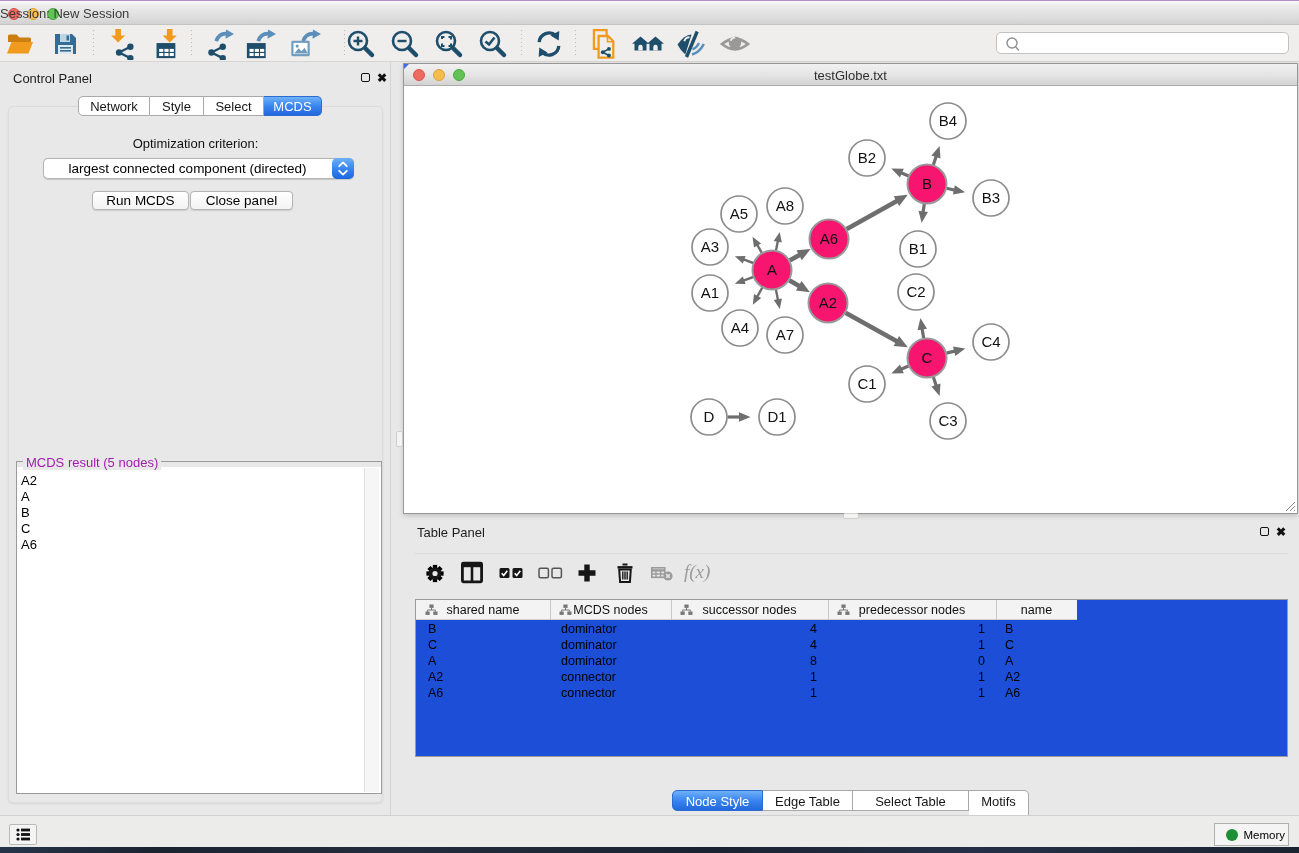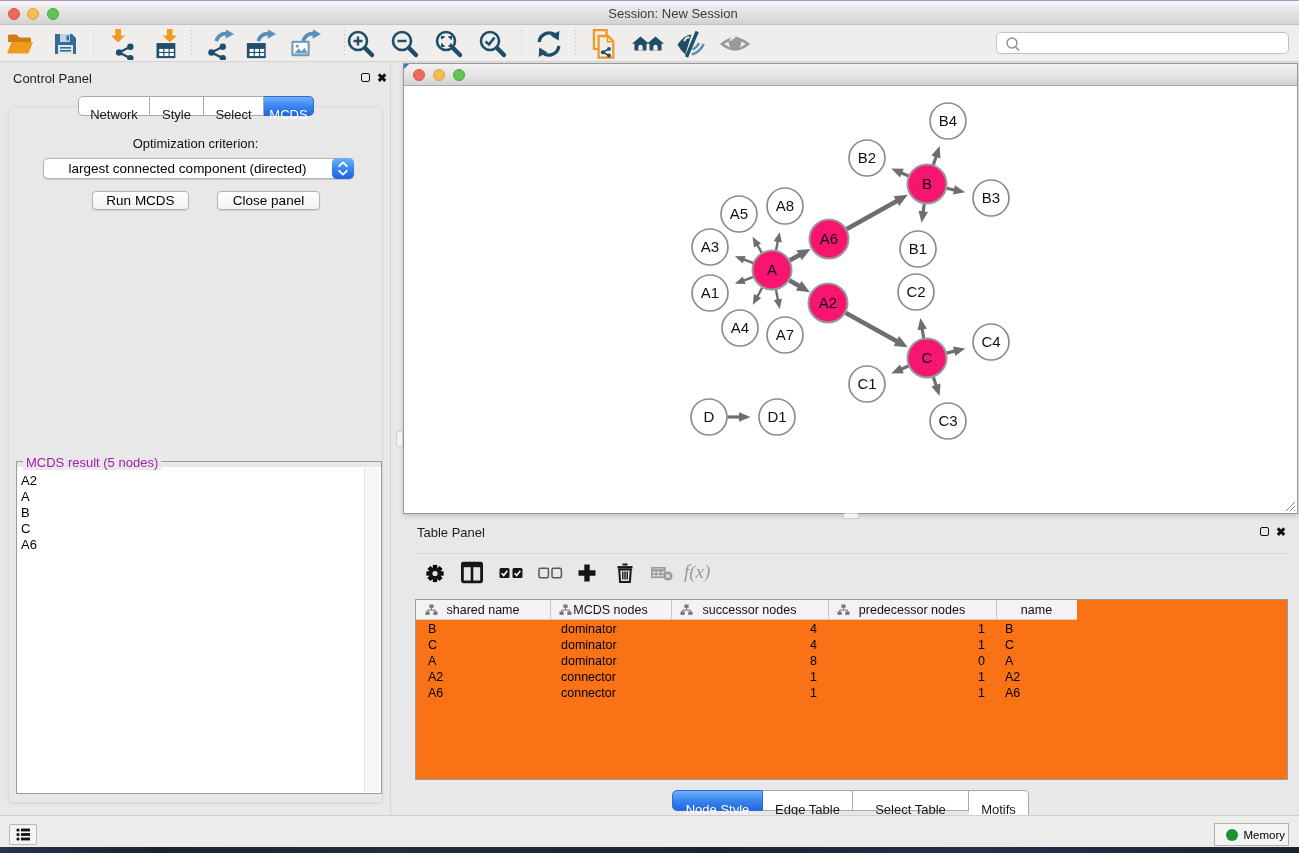--- a/index.html
+++ b/index.html
@@ -9,40 +9,40 @@
 
 
 #topline { left:0; top:0; width:1299px; height:1px; background:#b18fc2; }
 #titlebar { left:0; top:1px; width:1299px; height:24px;
   background:linear-gradient(180deg,#fbfbfb 0%,#ececec 20%,#dcdcdc 75%,#d2d2d2 100%);
   border-bottom:1px solid #c3c3c3; }
 .tl { position:absolute; width:12px; height:12px; border-radius:50%; top:7px; }
 #titlebar .r { left:8px;  background:#ee6a5f; border:0.5px solid #d95348; }
 #titlebar .y { left:27px; background:#f5bd4f; border:0.5px solid #dfa036; }
 #titlebar .g { left:47px; background:#61c354; border:0.5px solid #47a83c; }
-#title-text { left:0; right:0; top:5px; text-align:center; font-size:13px; color:#3c3c3c;padding-left:47px; }
+#title-text { left:0; right:0; top:5px; text-align:left; font-size:13px; color:#3c3c3c; }
 
 #toolbar { left:0; top:25px; width:1299px; height:37px; background:#efeeed; border-bottom:1px solid #d6d5d4; }
 .tsep { position:absolute; top:5px; height:28px; width:1px;
   background-image:linear-gradient(#b9b9b9 33%, rgba(0,0,0,0) 0%);
   background-size:1px 4px; }
 .ticon { position:absolute; top:3px; width:32px; height:32px; }
 #searchbox { position:absolute; left:996px; top:7px; width:293px; height:22px; background:#fff;
   border:1px solid #c2c2c2; border-radius:5px; }
 
 
 #cp-title { left:13px; top:71px; font-size:13px; color:#1d1d1d; }
 #cp-rightline { left:390px; top:62px; width:1px; height:753px; background:#d4d4d3; }
 .sqbtn { position:absolute; width:9px; height:9px; border:1.5px solid #111; border-radius:2px; }
 .xbtn  { position:absolute; font-size:12px; font-weight:bold; color:#111; }
 
 #cp-tabs { left:78px; top:96px; height:20px; }
 .tabgrp { position:absolute; display:flex; top:0; }
 .tab { height:20px; line-height:20px; text-align:center; font-size:13px; color:#161616;
-  background:#fff; border:1px solid #a9a9a9; border-left:none; padding:8px 0; }
+  background:#fff; border:1px solid #a9a9a9; border-left:none; padding:0 0; }
 .tab.first { border-left:1px solid #a9a9a9; border-radius:5px 0 0 5px; }
 .tab.last { border-radius:0 5px 5px 0; }
 .tab.sel { background:linear-gradient(180deg,#6fb1f9 0%,#3a85ef 50%,#2268dd 100%);
   color:#fff; border-color:#2d6bd4; }
 #cp-pane { left:8px; top:106px; width:375px; height:697px; background:#e9e8e8;
   border:1px solid #dddcdc; border-radius:5px; box-shadow:0 1px 2px rgba(0,0,0,0.08); }
 #opt-label { left:0px; top:136px; width:391px; text-align:center; font-size:13px; color:#111; }
 #dropdown { left:43px; top:158px; width:311px; height:21px; background:#fff;
   border:1px solid #b4b4b4; border-radius:5px; box-shadow:0 0.5px 1px rgba(0,0,0,0.15); }
 #dropdown .txt { position:absolute; left:0; right:22px; top:2px; text-align:center; font-size:13.5px; color:#000; }
@@ -65,21 +65,21 @@
 #netwin-tb .r { left:9px;  top:5px; background:#ee6a5f; border:0.5px solid #d95348; }
 #netwin-tb .y { left:29px; top:5px; background:#f5bd4f; border:0.5px solid #dfa036; }
 #netwin-tb .g { left:49px; top:5px; background:#61c354; border:0.5px solid #47a83c; }
 #netwin-title { position:absolute; left:0; right:0; top:4px; text-align:center; font-size:13px; color:#2e2e2e; }
 #netcorner { position:absolute; left:0; top:0; width:0; height:0;
   border-top:5px solid #3b6fd4; border-right:5px solid transparent; }
 
 
 #tp-title { left:417px; top:525px; font-size:13px; color:#1d1d1d; }
 #tp-toolbar-line { left:415px; top:553px; width:873px; height:1px; background:#dad9d9; }
-#tabletbl { left:415px; top:599px; width:873px; height:181px; background:#f97316; border:1px solid #9b9b9b;padding-left:20px; }
+#tabletbl { left:415px; top:599px; width:873px; height:158px; background:#1d4ed8; border:1px solid #9b9b9b;padding-left:20px; }
 #thead { position:absolute; left:0; top:0; width:661px; height:20px; background:#f3f3f3; border-bottom:1px solid #d0d0d0; }
 .thtext { position:absolute; top:3px; width:100%; text-align:center; font-size:12.5px; color:#111; }
 #tbody { position:absolute; left:0; top:0; width:100%; font-size:12.5px; color:#000; }
 .cell { position:absolute; white-space:nowrap; }
 
 #tp-tabs { left:672px; top:790px; height:21px; }
 
 
 #statusbar { left:0; top:815px; width:1299px; height:32px; background:#ececeb; border-top:1px solid #d0d0cf; }
 #sb-left { position:absolute; left:9px; top:8px; width:28px; height:21px; background:#f4f4f4; border:1px solid #b9b9b9; border-radius:2px; }
@@ -251,50 +251,51 @@
 <div class="abs" id="cp-rightline"></div>
 <div class="abs" id="cp-title">Control Panel</div>
 <div class="sqbtn" style="left:361px; top:73px;"></div>
 <div class="xbtn" style="left:377px; top:71px;">✖</div>
 <div class="abs" id="cp-pane"></div>
 <div class="abs" id="cp-tabs">
   <div class="tabgrp">
     <div class="tab first" style="width:72px;">Network</div>
     <div class="tab" style="width:54px;">Style</div>
     <div class="tab" style="width:60px;">Select</div>
-    <div class="tab last sel" style="width:50px;">MCDS</div>
+    <div class="tab last sel" style="width:58px;">MCDS</div>
   </div>
 </div>
 <div class="abs" id="opt-label">Optimization criterion:</div>
 <div class="abs" id="dropdown">
   <div class="txt">largest connected component (directed)</div>
   <div class="cap"><svg width="22" height="21" viewBox="0 0 22 21">
     <path d="M7.2 8.2 L11 4.4 L14.8 8.2" fill="none" stroke="#fff" stroke-width="1.8" stroke-linecap="round" stroke-linejoin="round"></path>
     <path d="M7.2 12.8 L11 16.6 L14.8 12.8" fill="none" stroke="#fff" stroke-width="1.8" stroke-linecap="round" stroke-linejoin="round"></path>
   </svg></div>
 </div>
 <div class="btn" style="left:92px; top:191px; width:97px; height:19px; line-height:18px;">Run MCDS</div>
-<div class="btn" style="left:217px; top:191px; width:103px; height:19px; line-height:18px;">Close panel</div>
+<div class="btn" style="left:190px; top:191px; width:103px; height:19px; line-height:18px;">Close panel</div>
 <div class="abs" id="fieldset"></div>
 <div class="abs" id="listbox">
     <div class="item" style="top:6px;">A2</div>
     <div class="item" style="top:22px;">A</div>
     <div class="item" style="top:38px;">B</div>
     <div class="item" style="top:54px;">C</div>
     <div class="item" style="top:70px;">A6</div>
   </div>
 
 <div class="abs" id="fieldset-legend">MCDS result (5 nodes)</div>
 <div class="abs" id="list-scroll"></div>
 
 <div class="abs" id="netwin">
   <div id="netwin-tb">
     <div class="tl r"></div>
       <div class="tl y"></div>
       <div class="tl g"></div>
+    <div id="netwin-title">testGlobe.txt</div>
   </div>
   <div id="netcorner"></div>
   <svg id="graph" style="position:absolute; left:0; top:23px;" width="893" height="425" viewBox="0 0 893 425" font-family="Liberation Sans, sans-serif">
 <line x1="349.2" y1="190.0" x2="338.8" y2="193.8" stroke="#6e6e6e" stroke-width="2.4"></line>
 <polygon points="330.8,196.8 338.8,189.5 341.6,197.1" fill="#6e6e6e"></polygon>
 <line x1="349.2" y1="176.0" x2="338.8" y2="172.2" stroke="#6e6e6e" stroke-width="2.4"></line>
 <polygon points="330.8,169.2 341.6,168.9 338.8,176.5" fill="#6e6e6e"></polygon>
 <line x1="357.8" y1="165.8" x2="352.8" y2="157.2" stroke="#6e6e6e" stroke-width="2.4"></line>
 <polygon points="348.5,149.8 357.1,156.4 350.0,160.5" fill="#6e6e6e"></polygon>
 <line x1="372.0" y1="163.4" x2="374.0" y2="153.3" stroke="#6e6e6e" stroke-width="2.4"></line>

